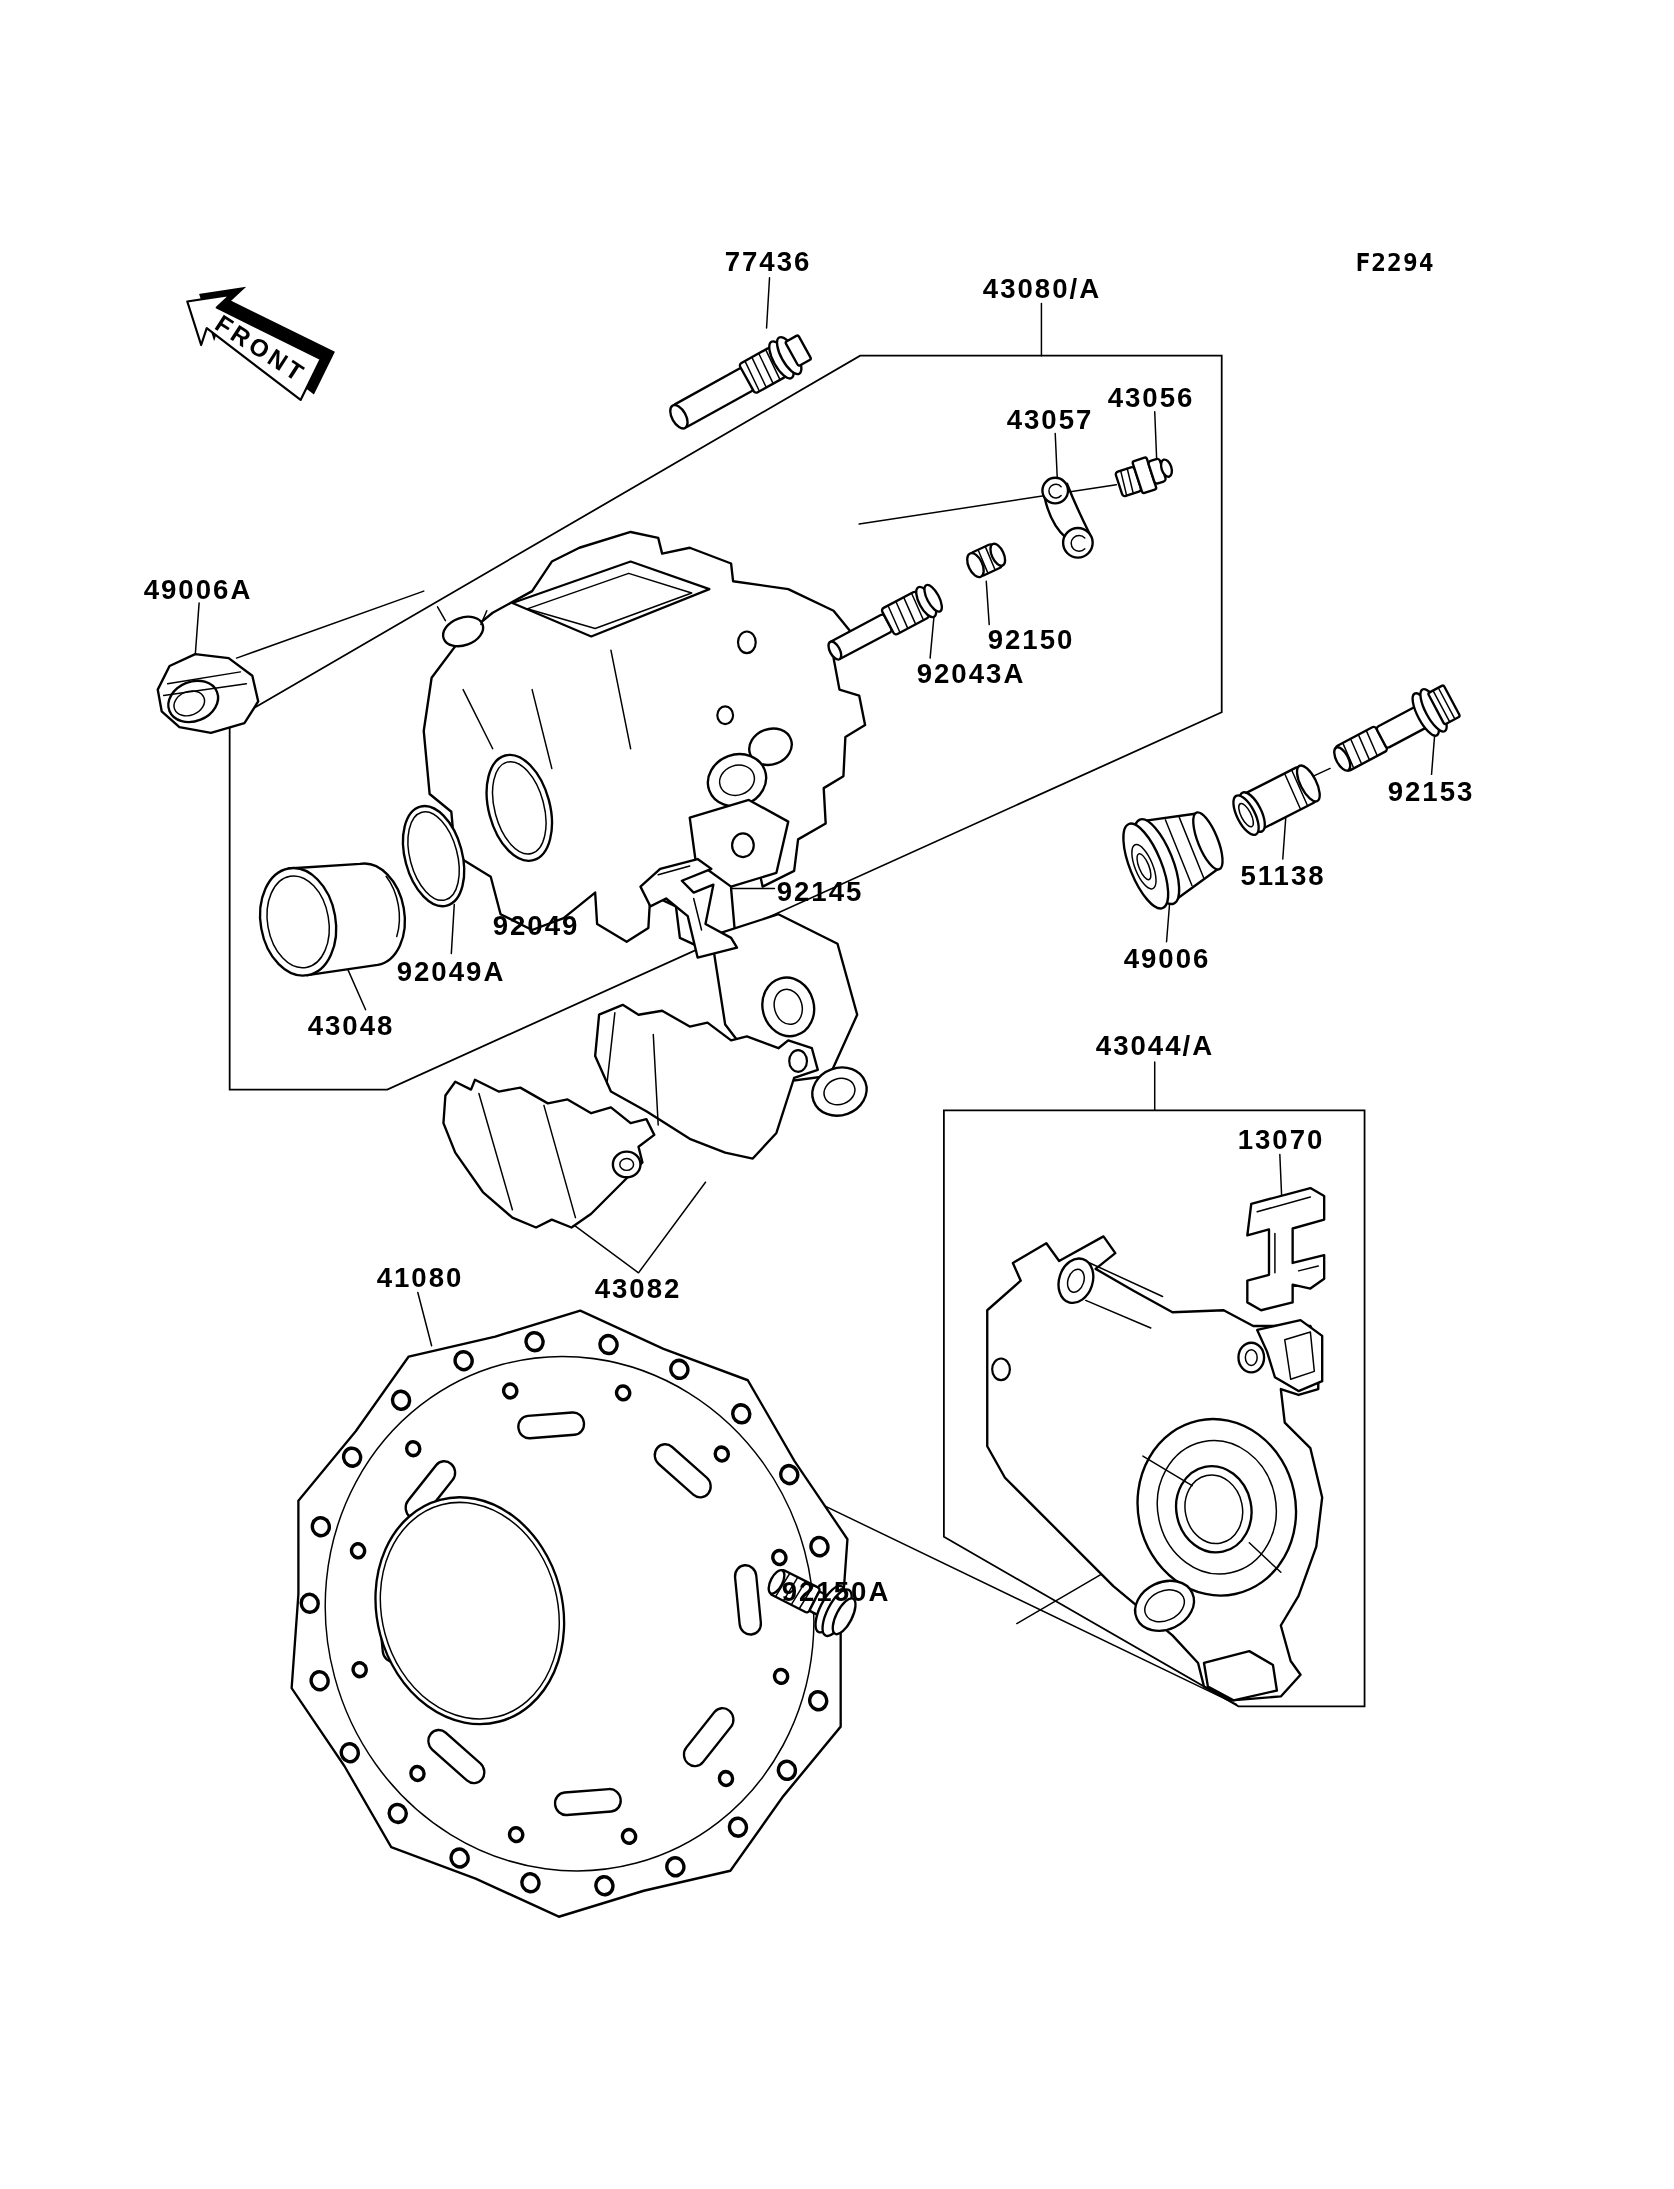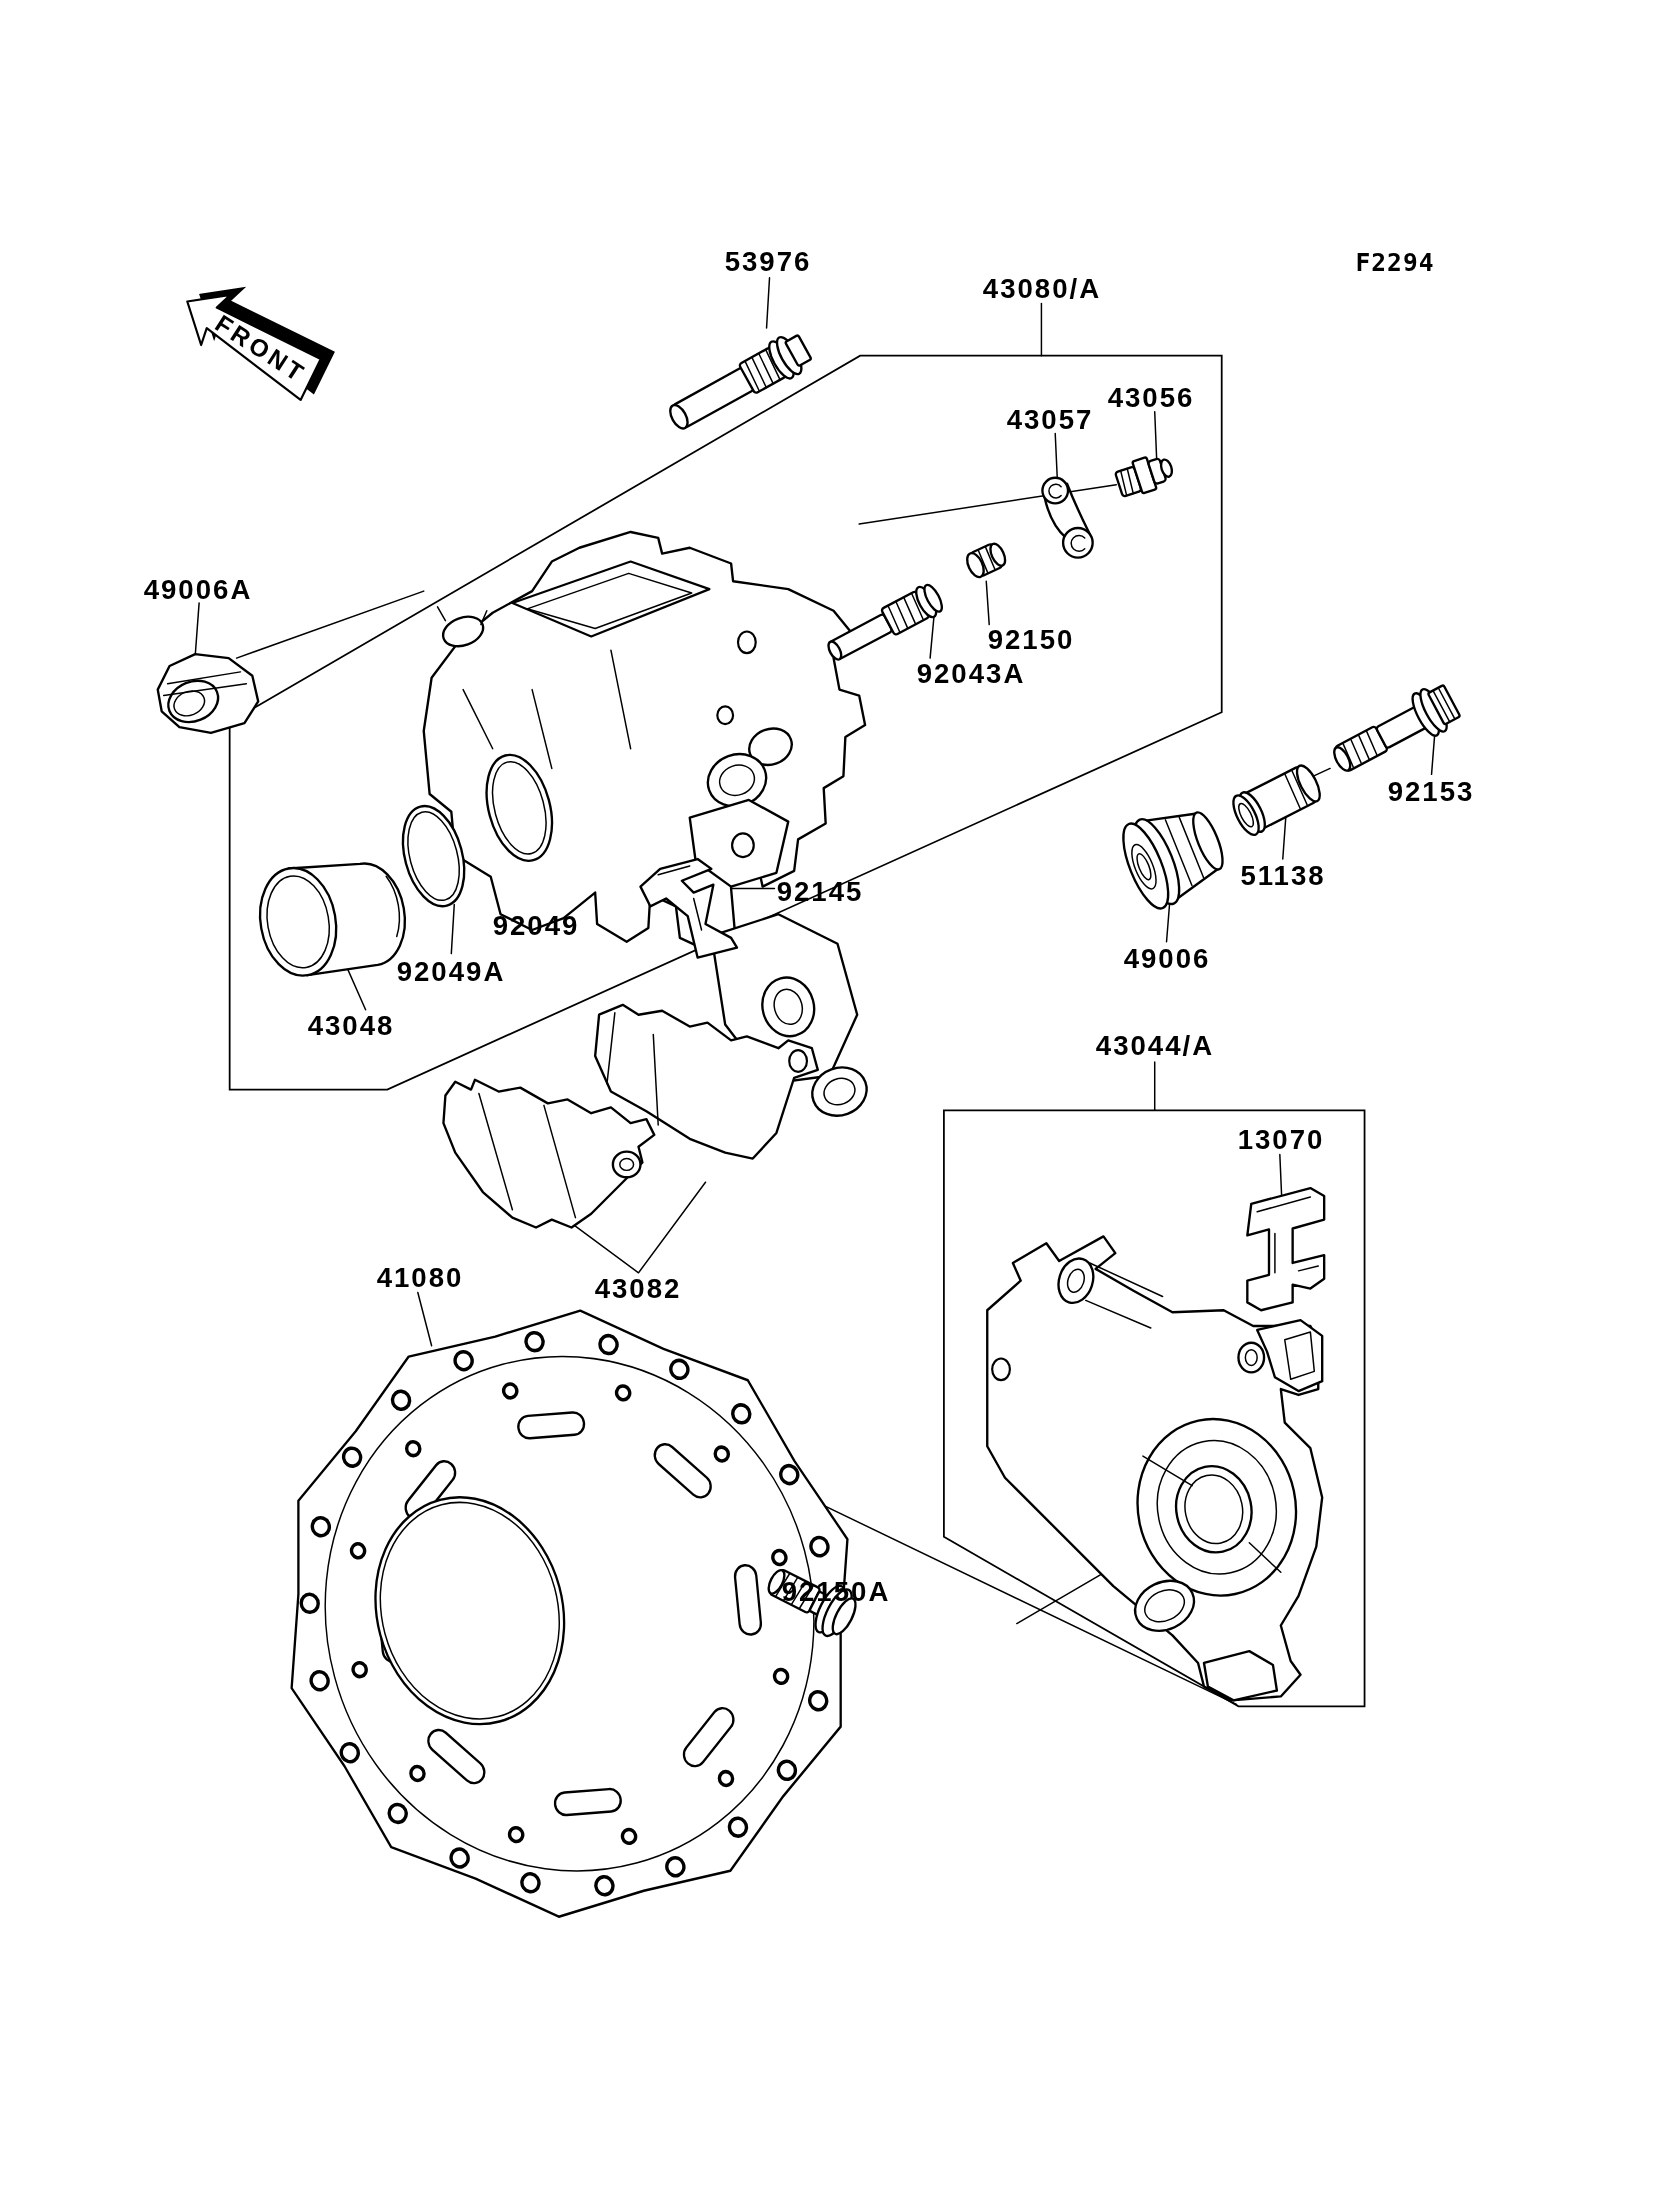--- a/index.html
+++ b/index.html
@@ -255,21 +255,21 @@
     <path class="thin" d="M791,1614 L789,1640 M800,1614 L798,1640 M809,1614 L807,1640 M818,1614 L816,1640"></path>
     <ellipse class="wh" cx="783" cy="1627" rx="6" ry="13"></ellipse>
     <rect class="wh" x="826" y="1616" width="14" height="22" rx="2"></rect>
     <ellipse class="wh" cx="844" cy="1627" rx="10" ry="26"></ellipse>
     <ellipse class="wh" cx="852" cy="1627" rx="10" ry="26"></ellipse>
     <ellipse class="wh" cx="860" cy="1627" rx="8" ry="20"></ellipse>
   </g>
 
 </svg>
 
-<div class="plabel" style="left:768px; top:246px;">53976</div>
+<div class="plabel" style="left:768px; top:246px;">77436</div>
 <div class="plabel" style="left:1042px;top:273px;">43080/A</div>
 <div class="plabel" style="left:1050px;top:404px;">43057</div>
 <div class="plabel" style="left:1151px;top:382px;">43056</div>
 <div class="plabel" style="left:198px; top:574px;">49006A</div>
 <div class="plabel" style="left:1031px;top:624px;">92150</div>
 <div class="plabel" style="left:930px; top:658px;margin-left:41px;">92043A</div>
 <div class="plabel" style="left:1431px;top:776px;">92153</div>
 <div class="plabel" style="left:1283px;top:860px;">51138</div>
 <div class="plabel" style="left:1167px;top:943px;">49006</div>
 <div class="plabel" style="left:820px; top:876px;">92145</div>

